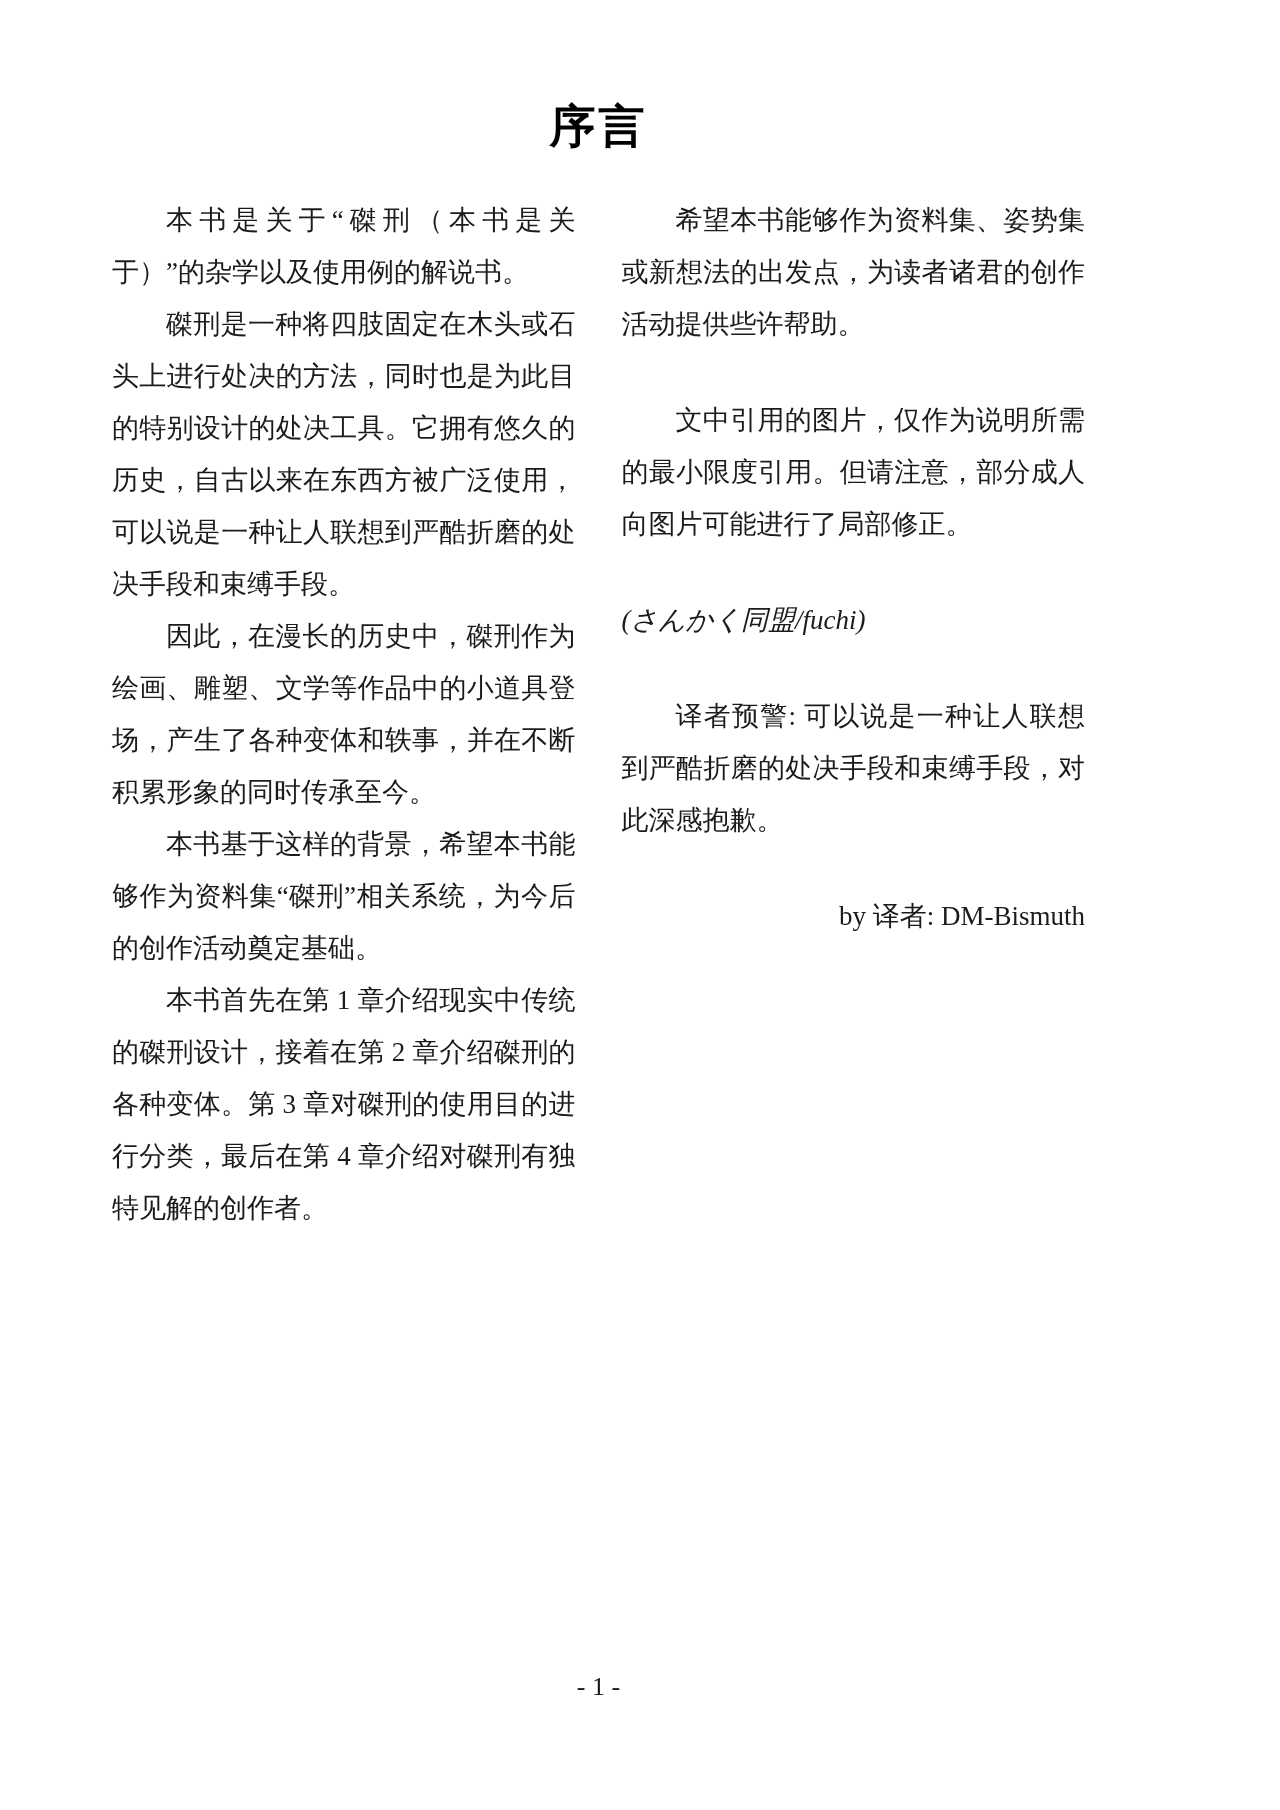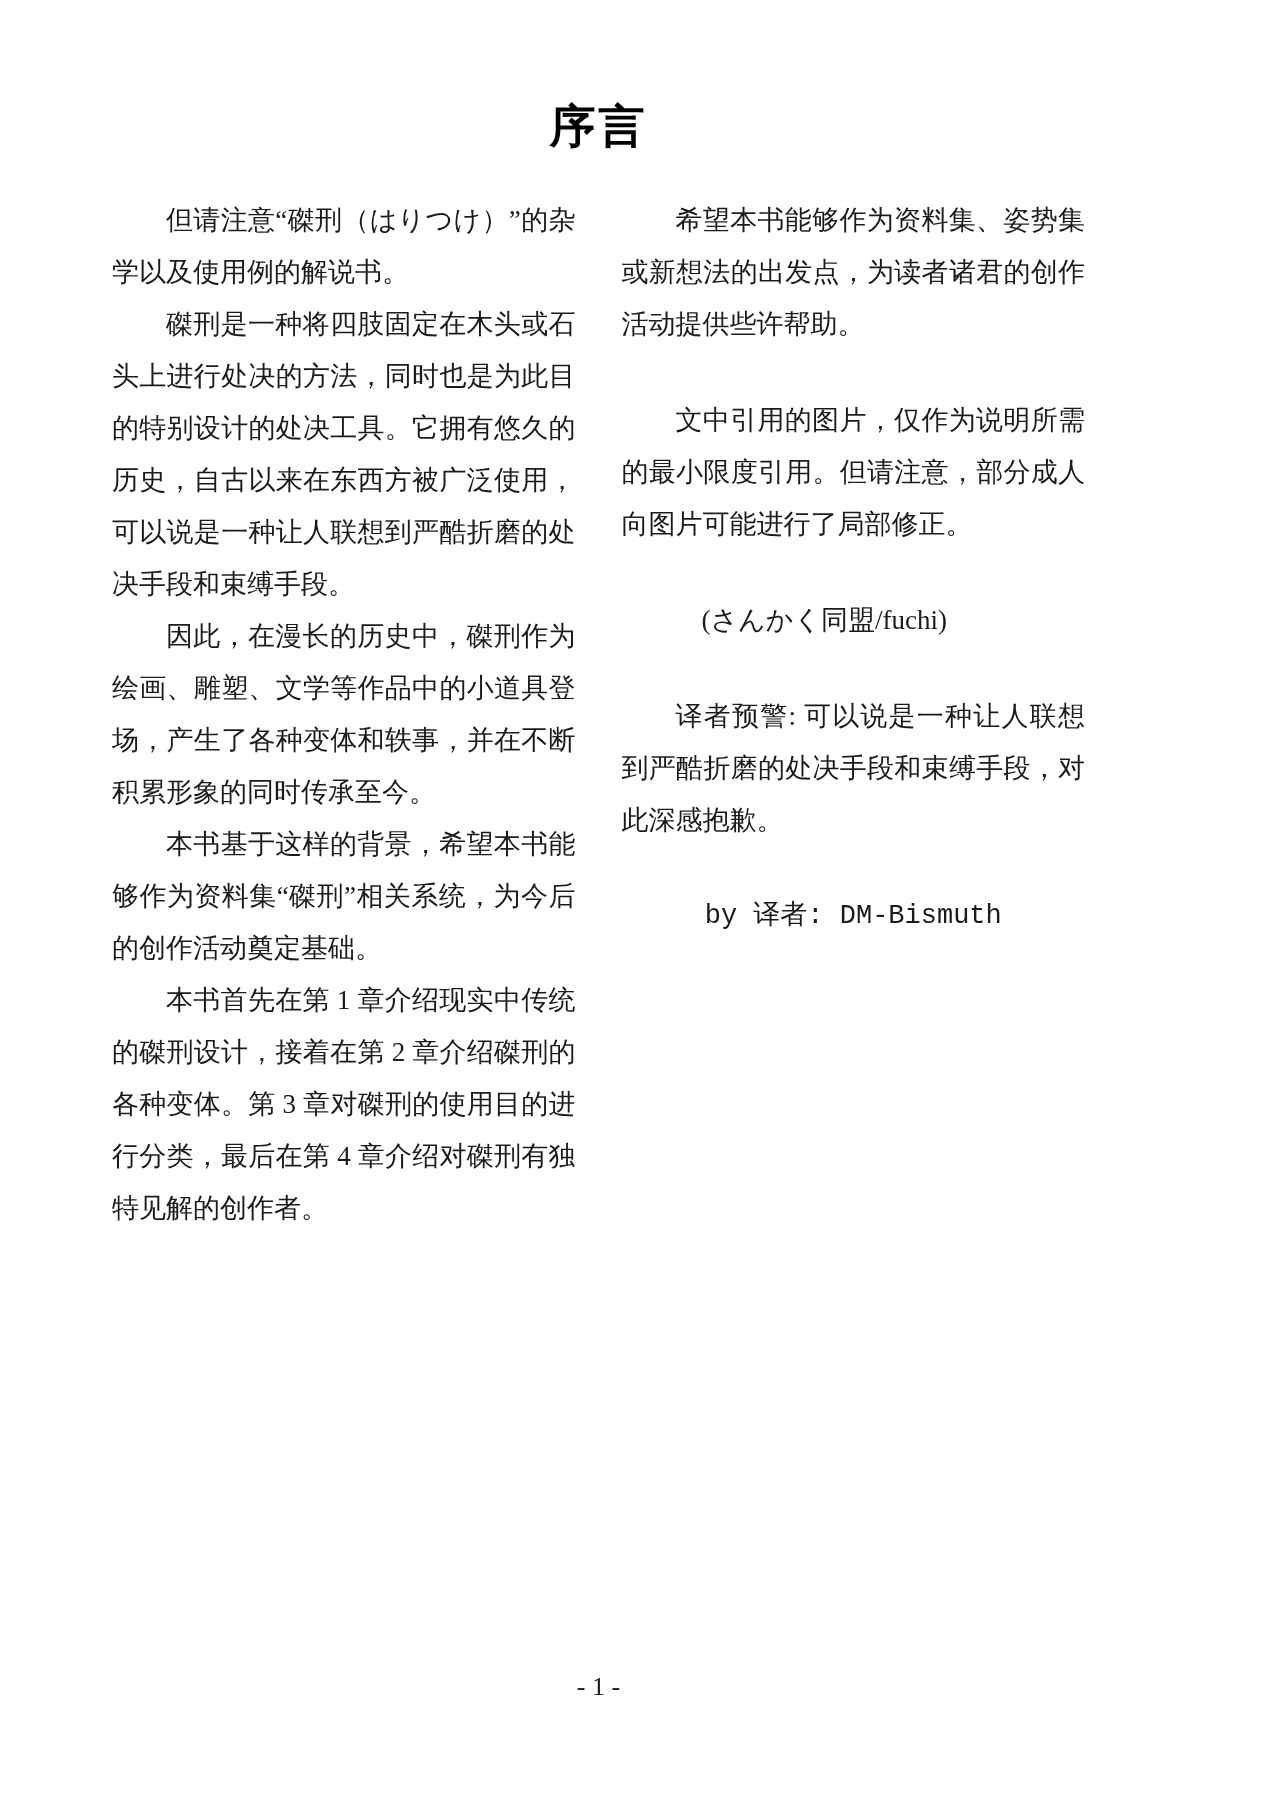--- a/index.html
+++ b/index.html
@@ -47,31 +47,31 @@
   .col p {
     margin: 0;
   }
   .para {
     text-indent: 2em;
   }
   .col-right .para { margin-top: 44px; }
   .col-right .para:first-child { margin-top: 0; }
   .signature {
     margin-top: 44px !important;
-    text-align: center;
+    text-align: left;
     padding-right: 58px;
+    font-style: italic;
   }
   .translator-note {
     margin-top: 44px !important;
     text-indent: 2em;
   }
   .translator-credit {
     margin-top: 44px !important;
-    text-align: center;
-    font-family: Liberation Mono, monospace;
+    text-align: right;
   }
   .footer {
     position: absolute;
     left: 112px;
     right: 95px;
     top: 1672px;
     text-align: center;
     font-size: 26px;
     color: #1b1b1b;
   }
@@ -79,21 +79,21 @@
 </head>
 <body>
 
 <div class="page">
 
   <h1 class="page-title">序言</h1>
 
   <div class="columns">
 
     <div class="col col-left">
-        <p class="para">但请注意“磔刑（はりつけ）”的杂学以及使用例的解说书。</p>
+        <p class="para">本书是关于“磔刑（本书是关于）”的杂学以及使用例的解说书。</p>
         <p class="para">磔刑是一种将四肢固定在木头或石头上进行处决的方法，同时也是为此目的特别设计的处决工具。它拥有悠久的历史，自古以来在东西方被广泛使用，可以说是一种让人联想到严酷折磨的处决手段和束缚手段。</p>
         <p class="para">因此，在漫长的历史中，磔刑作为绘画、雕塑、文学等作品中的小道具登场，产生了各种变体和轶事，并在不断积累形象的同时传承至今。</p>
         <p class="para">本书基于这样的背景，希望本书能够作为资料集“磔刑”相关系统，为今后的创作活动奠定基础。</p>
         <p class="para">本书首先在第 1 章介绍现实中传统的磔刑设计，接着在第 2 章介绍磔刑的各种变体。第 3 章对磔刑的使用目的进行分类，最后在第 4 章介绍对磔刑有独特见解的创作者。</p>
       </div>
 
     <div class="col col-right">
       <div>
           <p class="para">希望本书能够作为资料集、姿势集或新想法的出发点，为读者诸君的创作活动提供些许帮助。</p>
           <p class="para">文中引用的图片，仅作为说明所需的最小限度引用。但请注意，部分成人向图片可能进行了局部修正。</p>

